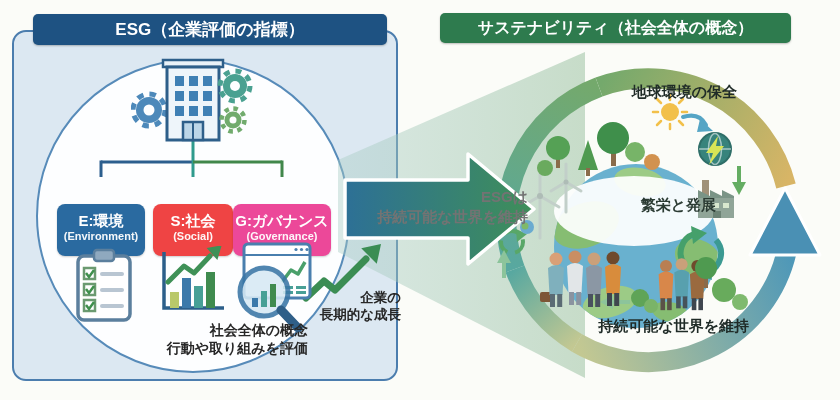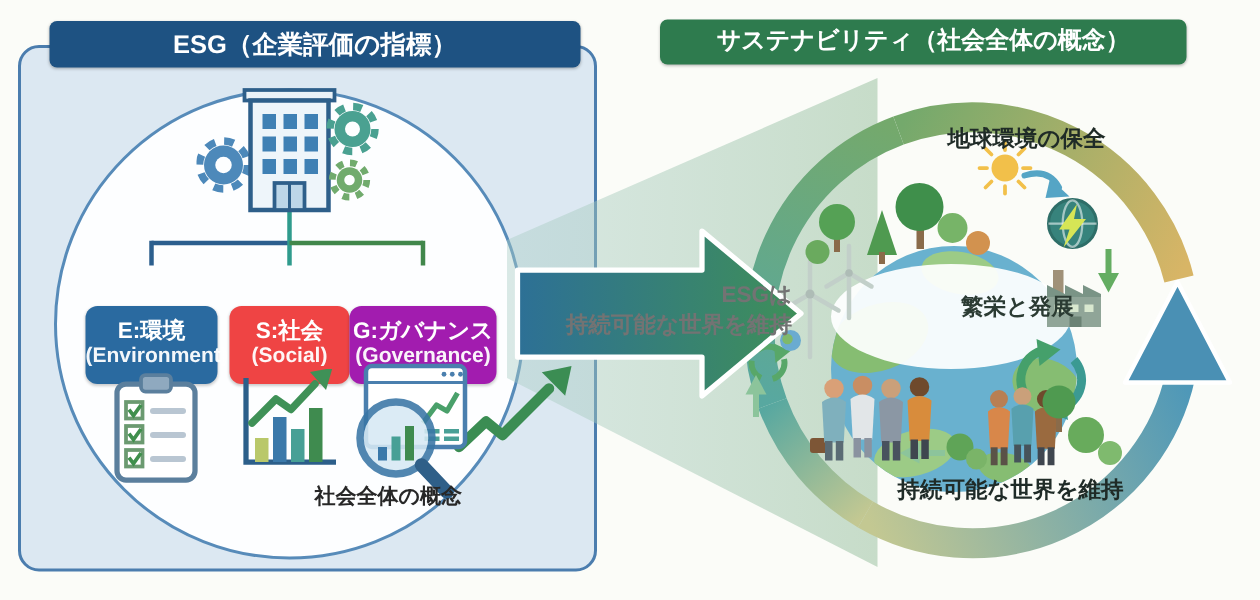--- a/index.html
+++ b/index.html
@@ -8,21 +8,21 @@
   .abs{position:absolute;}
   .hdr{position:absolute;color:#fff;font-weight:700;text-align:center;border-radius:5px;
        box-shadow:0 1px 2px rgba(0,0,0,.25);}
   .left-hdr{left:33px;top:14px;width:354px;height:31px;line-height:31px;font-size:17px;}
   .right-hdr{left:440px;top:13px;width:351px;height:30px;line-height:30px;font-size:16px;}
   .left-panel{left:12px;top:30px;width:382px;height:347px;border:2px solid #4b7dae;border-radius:14px;}
   .left-circle{left:36px;top:59px;width:310px;height:310px;border:2px solid #578bb9;border-radius:50%;background:#fdfeff;}
   .esg-box{position:absolute;top:176px;height:52px;border-radius:8px;color:#fff;text-align:center;
            box-sizing:border-box;padding-top:7px;box-shadow:0 1px 2px rgba(0,0,0,.2);margin-top:28px;}
   .esg-box-label{font-size:15px;line-height:19px;font-weight:700;}
-  .esg-box-sub{font-size:14px;line-height:13px;font-weight:700;opacity:.95;}
+  .esg-box-sub{font-size:11px;line-height:13px;font-weight:700;opacity:.95;}
   .cap{position:absolute;text-align:right;font-weight:700;color:#272727;}
   .cap-eval{left:68px;top:322px;width:240px;font-size:14px;line-height:17.5px;}
   .cap-growth{left:295px;top:289px;width:106px;font-size:13.5px;line-height:17px;}
   .cap-arrow{left:336px;top:187px;width:192px;font-size:15px;line-height:19.5px;color:#737373;}
   .cap-earth-top{left:537px;top:83px;width:200px;font-size:15px;color:#1f2b27;}
   .cap-earth-mid{left:552px;top:195px;width:164px;font-size:15px;line-height:19px;color:#2b3b33;}
   .cap-earth-bot{left:527px;top:317px;width:222px;font-size:15px;color:#1f2b27;}
   svg{display:block;}
 </style>
 </head>
@@ -296,21 +296,21 @@
   </svg>
 
   <div class="esg-box" style="left: 57px; width: 88px; background-color: rgb(42, 106, 160);">
     <div class="esg-box-label">E:環境</div>
     <div class="esg-box-sub">(Environment)</div>
   </div>
   <div class="esg-box" style="left: 153px; width: 80px; background-color: #ef4444;">
     <div class="esg-box-label">S:社会</div>
     <div class="esg-box-sub">(Social)</div>
   </div>
-  <div class="esg-box" style="left: 233px; width: 98px; background-color: #a21caf;">
+  <div class="esg-box" style="left: 233px; width: 98px; background-color: #ec4899;">
     <div class="esg-box-label">G:ガバナンス</div>
     <div class="esg-box-sub">(Governance)</div>
   </div>
 
   <svg class="abs" style="left:72px;top:248px" width="68" height="78" viewBox="0 0 68 78">
     <rect x="6" y="8" width="52" height="64" rx="6" fill="#ffffff" stroke="#5b7f9d" stroke-width="3.5"></rect>
     <rect x="22" y="2" width="20" height="11" rx="3" fill="#8fa9bf" stroke="#5b7f9d" stroke-width="2.5"></rect>
     <g>
       <rect x="12" y="20" width="11" height="11" fill="#ffffff" stroke="#6b9a70" stroke-width="2.5"></rect>
       <path d="M14 25 l3 4 l5 -7" fill="none" stroke="#3f8f4c" stroke-width="2.5"></path>
@@ -349,20 +349,25 @@
     </g>
     <circle cx="38" cy="52" r="24" fill="#d7e9f4" opacity="0.88" stroke="#3a76a6" stroke-width="5"></circle>
     <rect x="26" y="58" width="6" height="9" fill="#3b79aa"></rect>
     <rect x="35" y="51" width="6" height="16" fill="#47a096"></rect>
     <rect x="44" y="44" width="6" height="23" fill="#3f8b4f"></rect>
     <path d="M55 70 L72 88" stroke="#2f5f88" stroke-width="9" stroke-linecap="round"></path>
   </svg>
 
   <div class="cap cap-eval">
     <div>社会全体の概念</div>
+    <div>行動や取り組みを評価</div>
+  </div>
+  <div class="cap cap-growth">
+    <div>企業の</div>
+    <div>長期的な成長</div>
   </div>
   <div class="cap cap-arrow">
     <div>ESGは</div>
     <div>持続可能な世界を維持</div>
   </div>
   <div class="cap cap-earth-top">地球環境の保全</div>
   <div class="cap cap-earth-mid">
     <div>繁栄と発展</div>
   </div>
   <div class="cap cap-earth-bot">持続可能な世界を維持</div>

